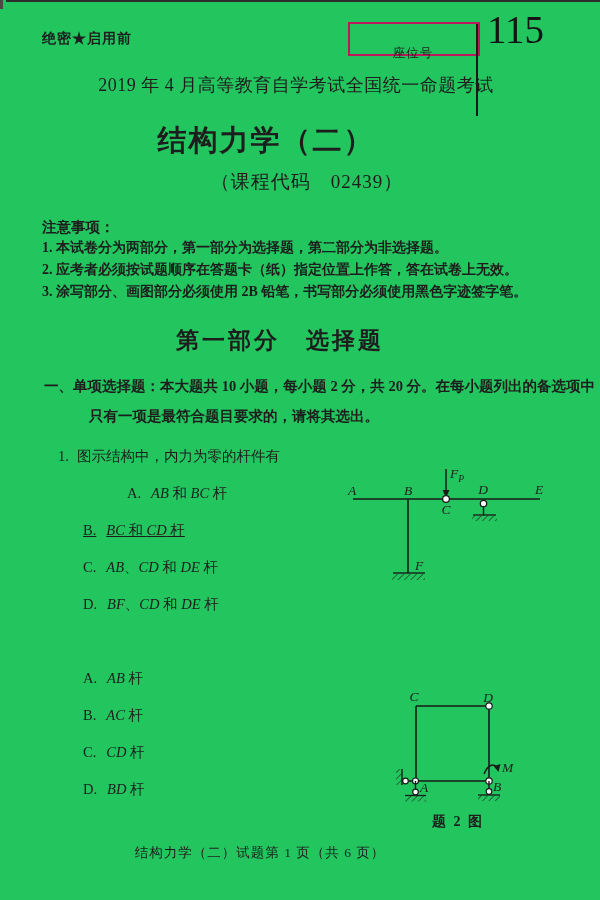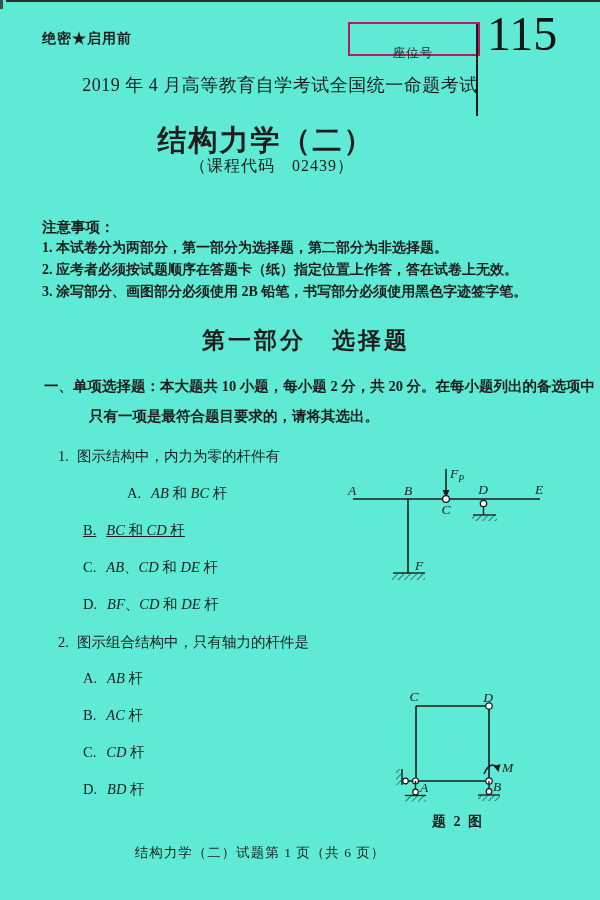--- a/index.html
+++ b/index.html
@@ -1,40 +1,40 @@
 <!DOCTYPE html>
 <html><head>
 <meta charset="utf-8">
 <style>
   html,body{margin:0;padding:0;background:#e9e9e9;}
-  .page{position:relative;width:600px;height:900px;background:#5eead4;overflow:hidden;
+  .page{position:relative;width:600px;height:900px;background:#22c55e;overflow:hidden;
         font-family:"Liberation Serif","DejaVu Serif",serif;color:#1d1d1d;}
   .abs{position:absolute;}
   .nowrap{white-space:nowrap;}
   .center{text-align:center;}
   
   .top-edge{left:6px;top:0;width:594px;height:2px;background:#2e2e2e;}
   .corner-mark{left:0;top:0;width:3px;height:9px;background:#4a4a4a;}
   
   .classification{left:42px;top:30px;font-size:14px;font-weight:bold;letter-spacing:1px;}
   .seat-box{left:348px;top:22px;width:132px;height:34px;border:2px solid #be185d;display:flex;box-sizing:border-box;flex-direction:column;}
   .seat-label-cell{flex:0 0 58px;border-right:2px solid #1a1a1a;display:flex;align-items:center;justify-content:center;
                    font-size:12.5px;letter-spacing:1px;}
   .seat-cell{flex:0 0 34px;border-right:2px solid #1a1a1a;}
   .seat-cell:last-child{border-right:none;flex:1;}
-  .stamp{left:487px;top:10px;font-size:48px;line-height:1;color:#141414;}
+  .stamp{left:487px;top:10px;font-size:39px;line-height:1;color:#141414;}
   
-  .exam-session{left:0;top:73px;width:560px;font-size:18px;font-weight:500;letter-spacing:0.5px;}
+  .exam-session{left:16px;top:73px;width:560px;font-size:18px;font-weight:500;letter-spacing:0.5px;}
   .exam-title{left:0;top:121px;width:532px;font-size:29px;font-weight:bold;letter-spacing:2px;}
-  .course-code{left:0;top:156px;width:544px;font-size:16px;letter-spacing:1px;}
+  .course-code{left:0;top:169px;width:544px;font-size:19px;letter-spacing:1px;padding-left:35px;}
   
   .notes-heading{left:42px;top:218px;font-size:14.5px;font-weight:600;}
   .note-item{left:42px;font-size:14px;font-weight:600;line-height:16px;}
   
-  .part-heading{left:0;top:325px;width:560px;font-size:23px;font-weight:bold;letter-spacing:3px;margin-left:26px;}
+  .part-heading{left:0;top:325px;width:560px;font-size:23px;font-weight:bold;letter-spacing:3px;}
   .intro{font-size:14.5px;font-weight:600;line-height:17px;}
   
   .stem{font-size:14.5px;line-height:17px;}
   .stem .qnum{margin-right:8px;}
   .option{font-size:14.5px;line-height:17px;}
   .opt-letter{margin-right:10px;}
   .member{font-style:italic;font-family:"Liberation Serif",serif;}
   .fig-caption{font-size:14px;font-weight:bold;letter-spacing:2px;}
   
   .footer{left:0;top:844px;width:520px;font-size:13.5px;letter-spacing:1px;}
@@ -108,21 +108,20 @@
 
     <text x="22" y="45" text-anchor="middle">A</text>
     <text x="78" y="45" text-anchor="middle">B</text>
     <text x="116" y="64" text-anchor="middle">C</text>
     <text x="153" y="44" text-anchor="middle">D</text>
     <text x="209" y="44" text-anchor="middle">E</text>
     <text x="89" y="120" text-anchor="middle">F</text>
     <text x="120" y="28"><tspan>F</tspan><tspan class="cap-sub" dy="3.5">P</tspan></text>
   </svg>
 
-  <div class="abs stem nowrap" style="left:58px;top:634px;"><span class="qnum">2.</span><span>图示组合结构中，只有轴力的杆件是</span></div>
 
   <div class="abs option nowrap" style="left:83px;top:670px;"><span class="opt-letter">A.</span><span class="member">AB</span><span> 杆</span></div>
 
   <div class="abs option nowrap" style="left:83px;top:707px;"><span class="opt-letter">B.</span><span class="member">AC</span><span> 杆</span></div>
 
   <div class="abs option nowrap" style="left:83px;top:744px;"><span class="opt-letter">C.</span><span class="member">CD</span><span> 杆</span></div>
 
   <div class="abs option nowrap" style="left:83px;top:781px;"><span class="opt-letter">D.</span><span class="member">BD</span><span> 杆</span></div>
 
   <svg class="abs" style="left:380px;top:680px;" width="150" height="126" viewBox="0 0 150 126">

